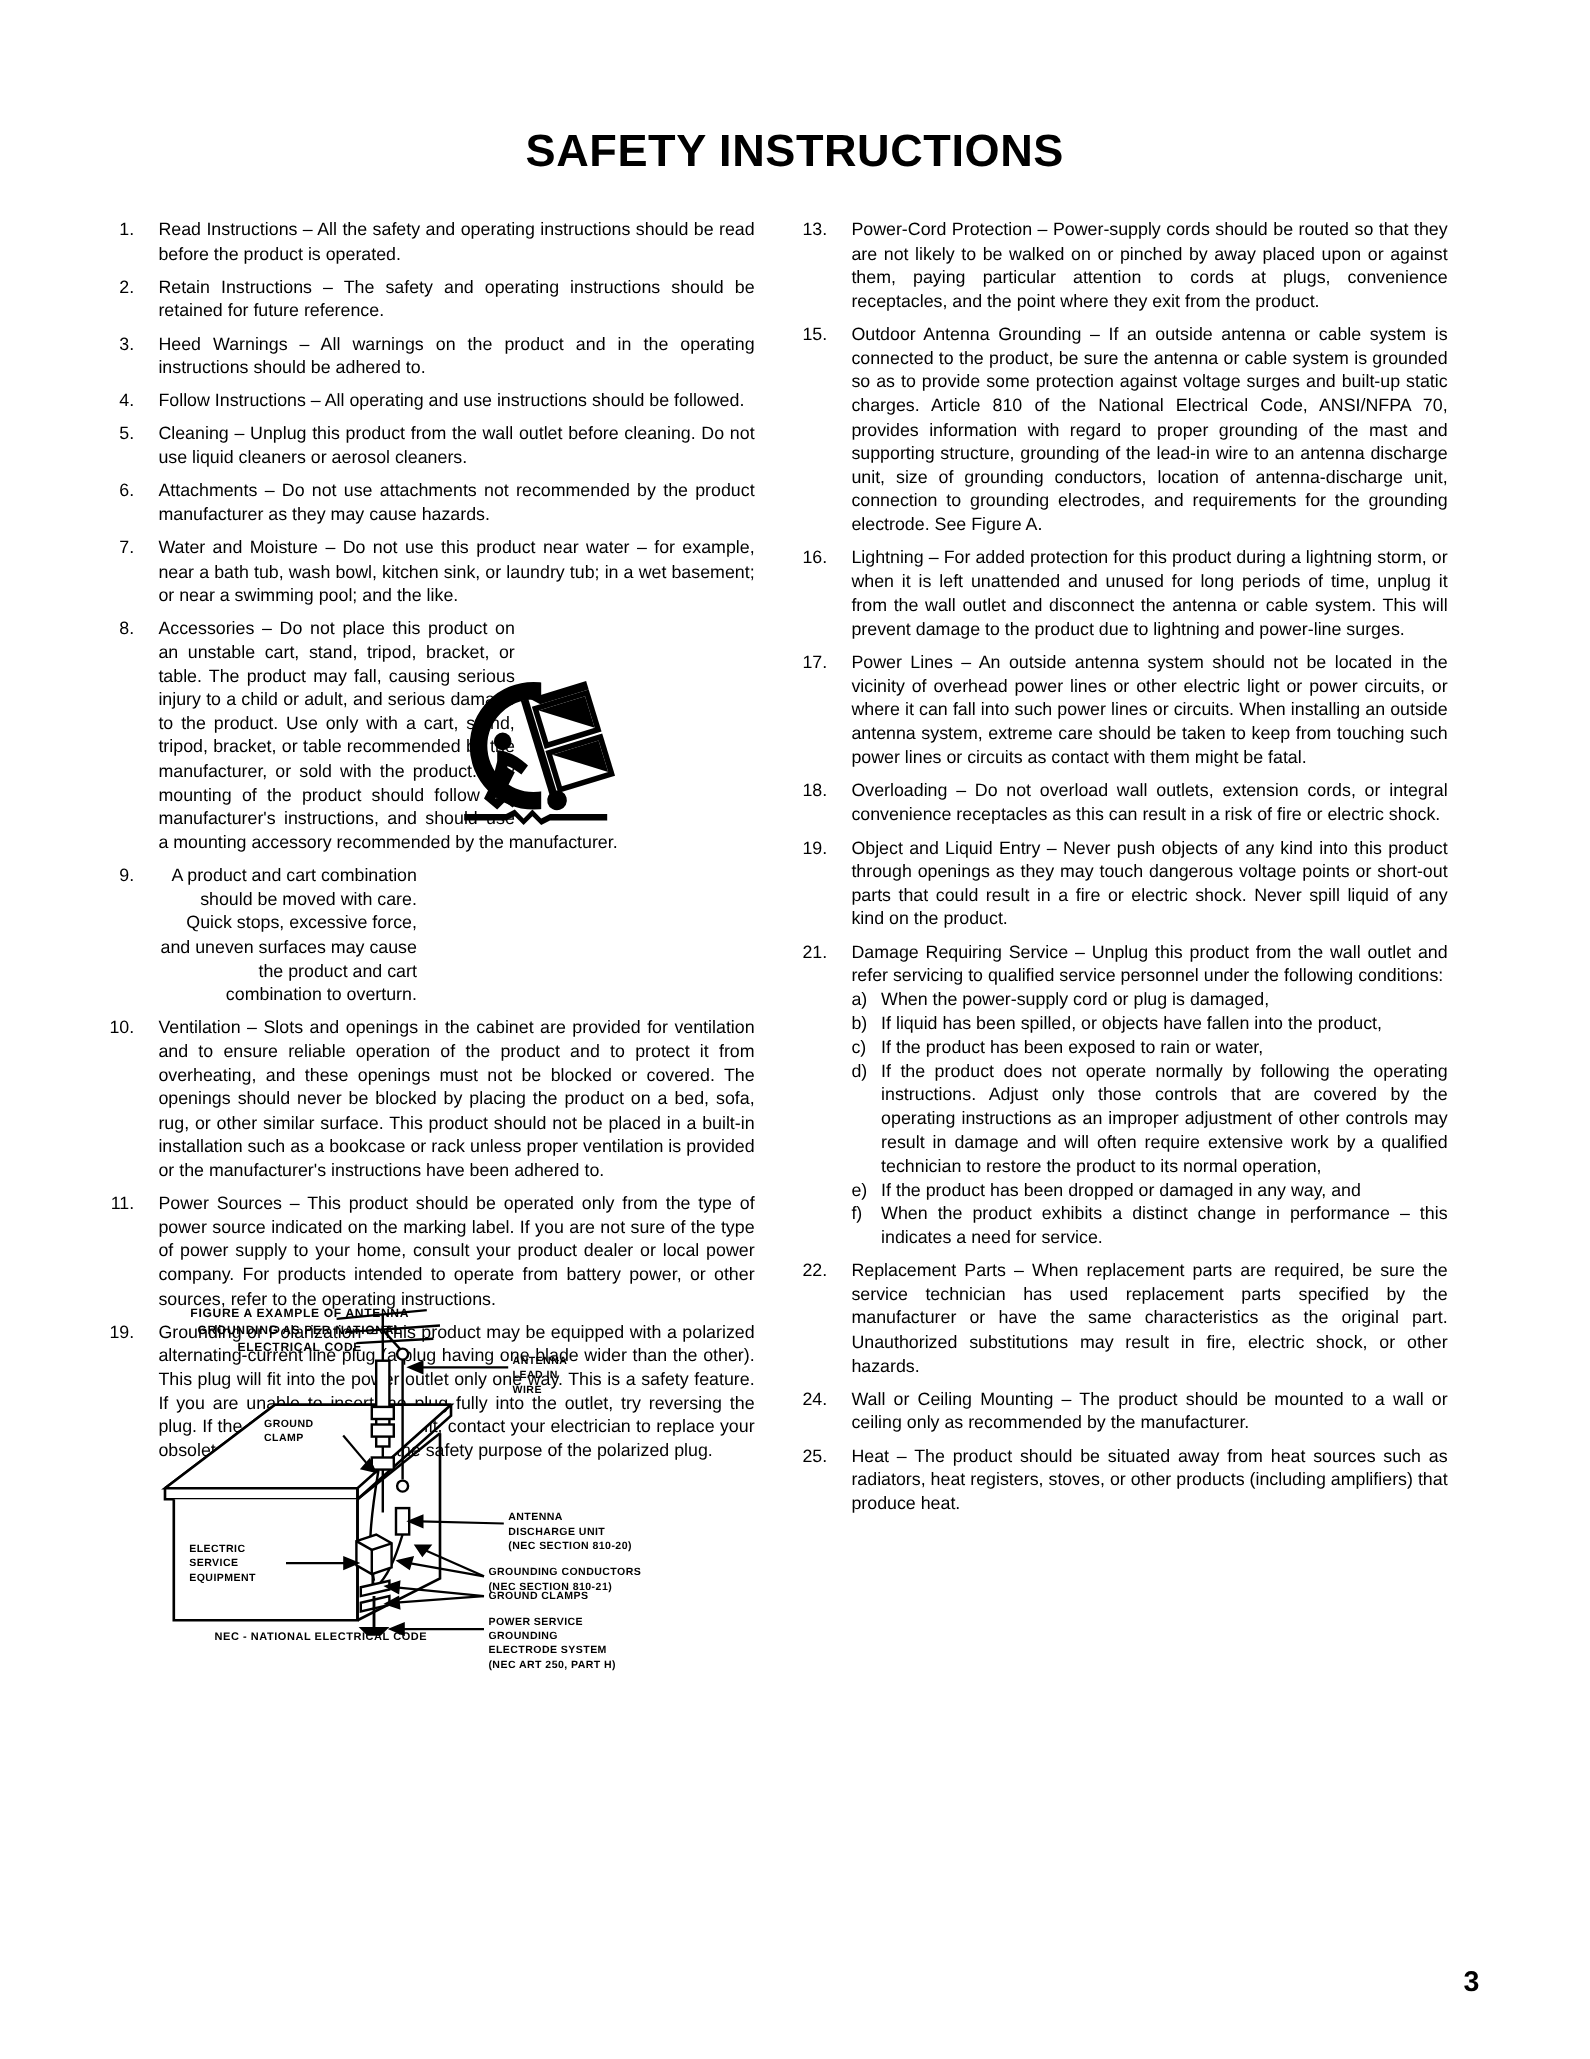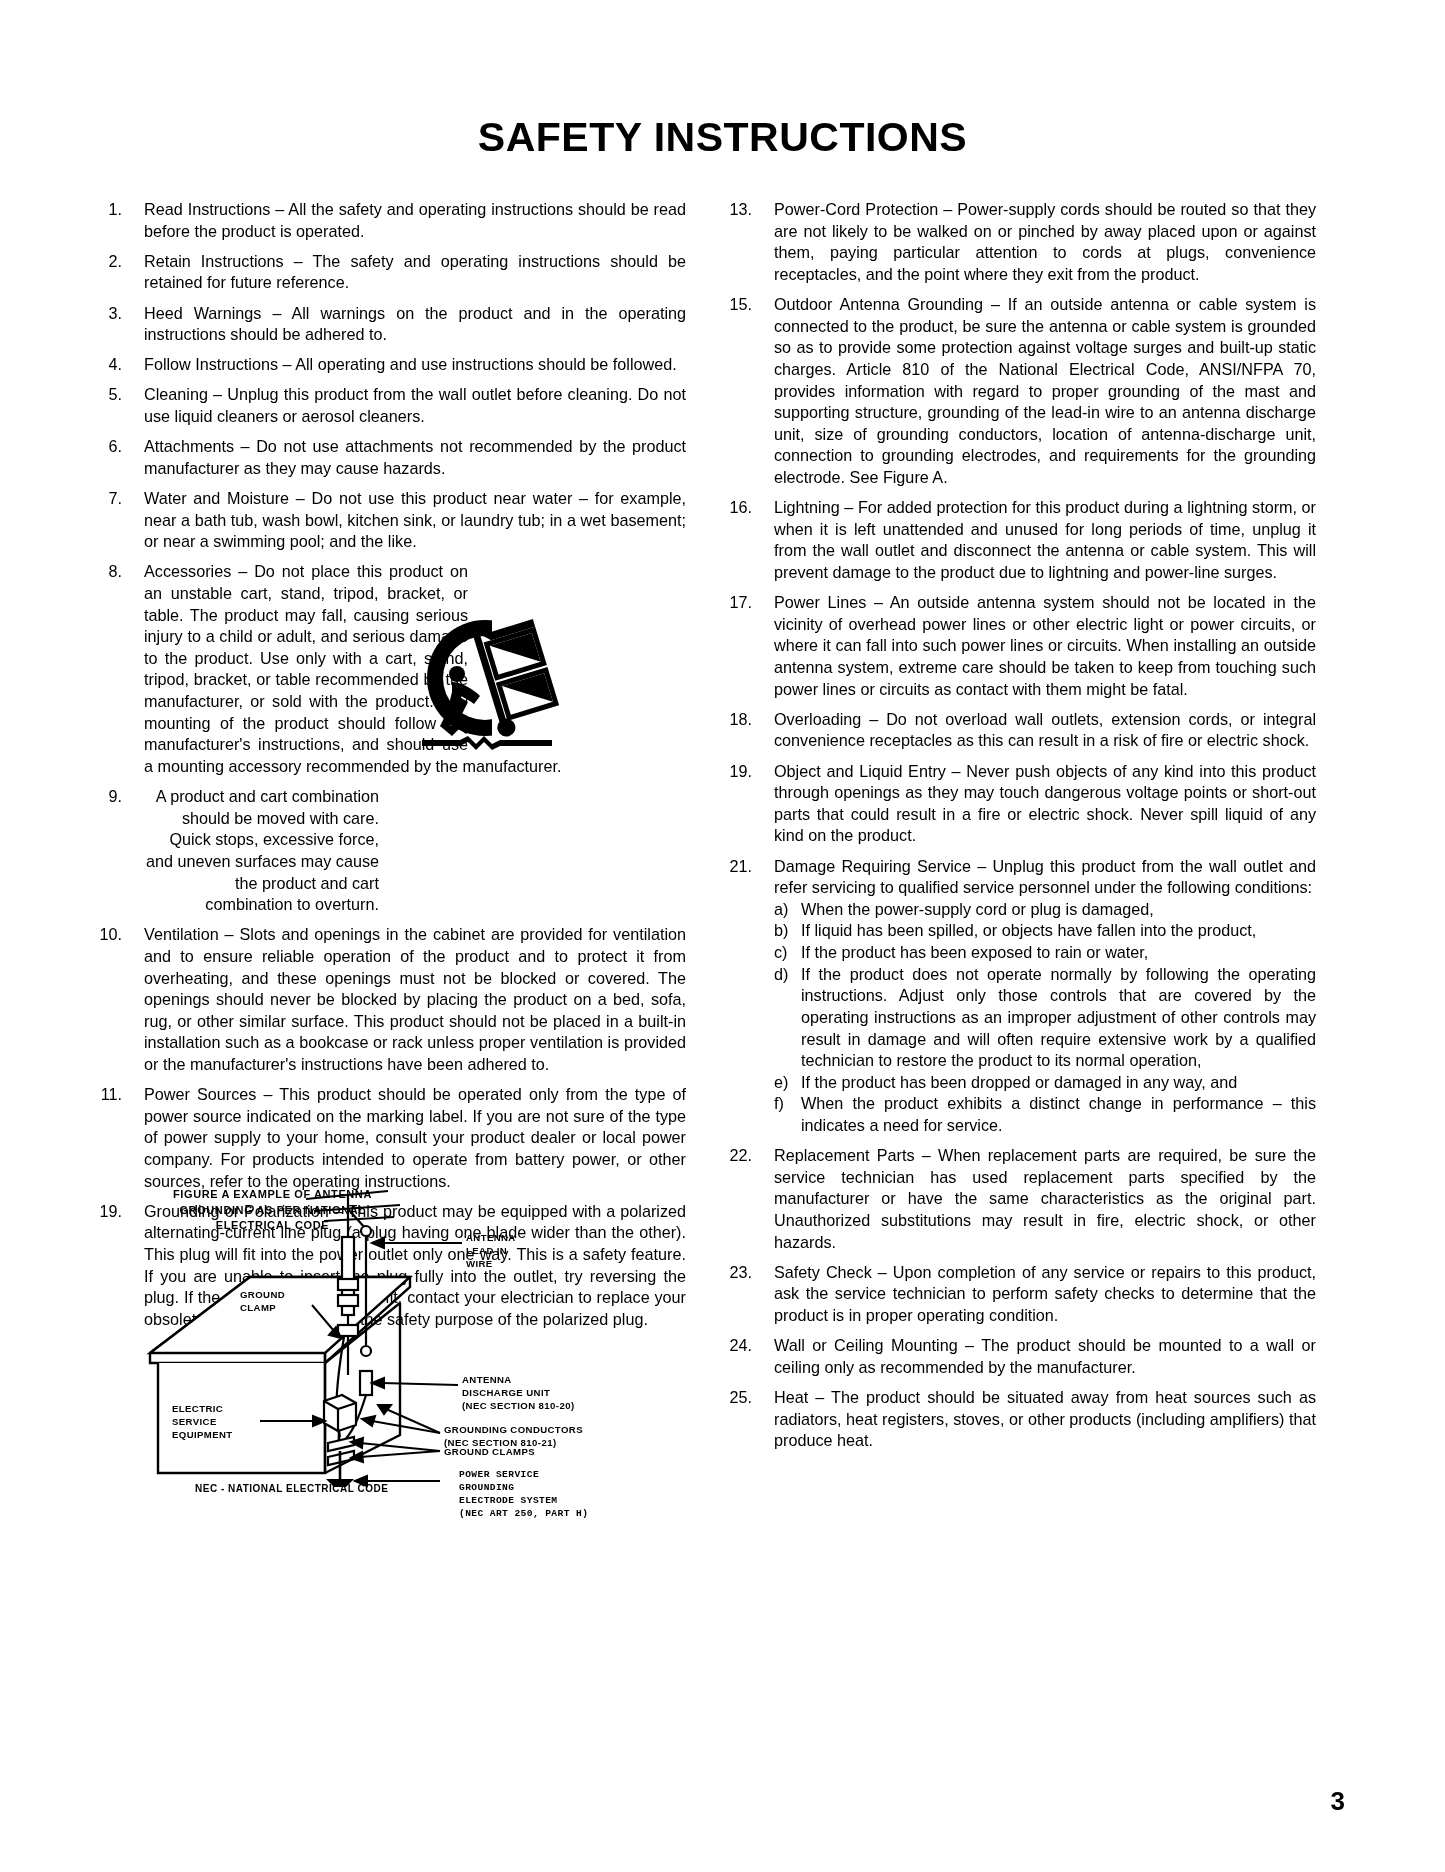--- a/index.html
+++ b/index.html
@@ -282,24 +282,20 @@
               </li>
             </ol>
           </span>
         </li>
 
         <li class="item">
           <span class="num">22.</span>
           <span class="body">Replacement Parts – When replacement parts are required, be sure the service technician has used replacement parts specified by the manufacturer or have the same characteristics as the original part.  Unauthorized substitutions may result in fire, electric shock, or other hazards.</span>
         </li>
         <li class="item">
-          <span class="num">23.</span>
-          <span class="body">Safety Check – Upon completion of any service or repairs to this product, ask the service technician to perform safety checks to determine that the product is in proper operating condition.</span>
-        </li>
-        <li class="item">
           <span class="num">24.</span>
           <span class="body">Wall or Ceiling Mounting – The product should be mounted to a wall or ceiling only as recommended by the manufacturer.</span>
         </li>
         <li class="item">
           <span class="num">25.</span>
           <span class="body">Heat – The product should be situated away from heat sources such as radiators, heat registers, stoves, or other products (including amplifiers) that produce heat.</span>
         </li>
 
       </ul>
     </div>
@@ -442,21 +438,21 @@
 CLAMP</div>
     <div class="fig-label" style="left:352px; top:189px;">ANTENNA
 DISCHARGE UNIT
 (NEC SECTION 810-20)</div>
     <div class="fig-label" style="left:62px;  top:218px;">ELECTRIC
 SERVICE
 EQUIPMENT</div>
     <div class="fig-label" style="left:334px; top:239px;">GROUNDING CONDUCTORS
 (NEC SECTION 810-21)</div>
     <div class="fig-label" style="left:334px; top:261px;">GROUND CLAMPS</div>
-    <div class="fig-label" style="left:349px; top:284px;font-family:Liberation Mono, monospace;">POWER SERVICE GROUNDING
+    <div class="fig-label" style="left:334px; top:284px;">POWER SERVICE GROUNDING
 ELECTRODE SYSTEM
 (NEC ART 250, PART H)</div>
 
     <div class="fig-nec">NEC - NATIONAL  ELECTRICAL  CODE</div>
   </div>
 
   <div class="page-number">3</div>
 
 </div>
 

